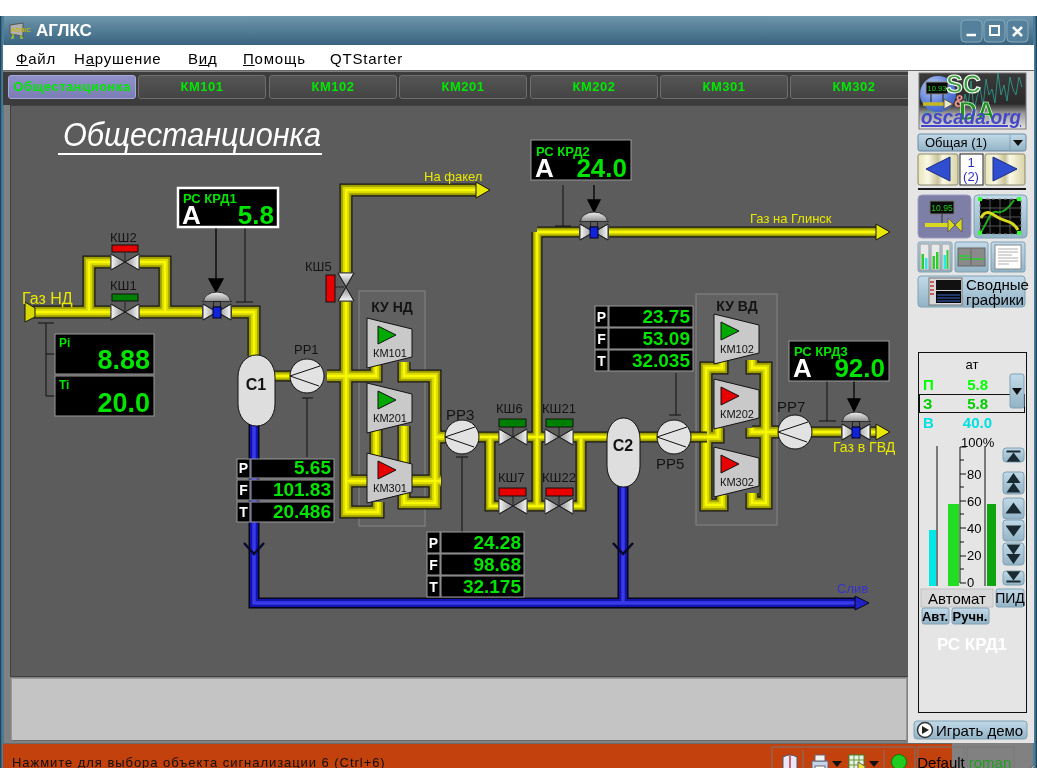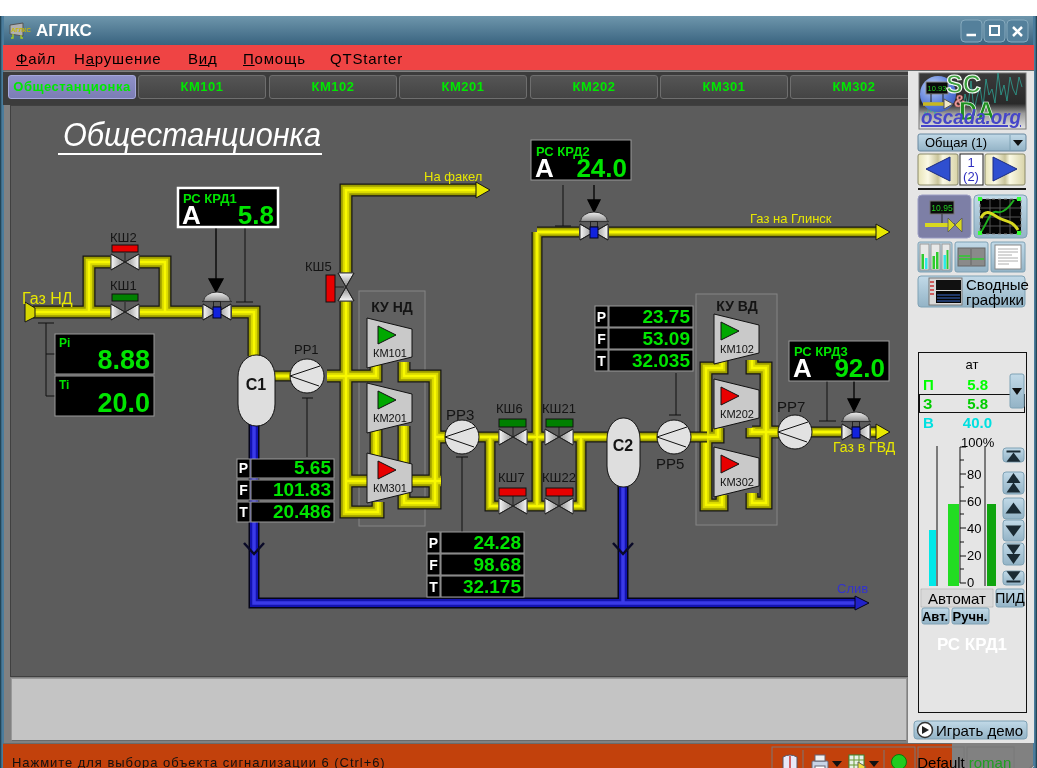--- a/index.html
+++ b/index.html
@@ -6,21 +6,21 @@
 body { width:1037px; height:768px; overflow:hidden; font-family:"Liberation Sans", sans-serif; }
 #win { position:absolute; left:0; top:16px; width:1037px; height:768px; background:#818181;border-radius:19px; }
 
 #titlebar { position:absolute; left:0; top:0; width:1037px; height:29px;
   background:linear-gradient(#6E96AC,#39637F); }
 #frameL { position:absolute; left:0; top:0; width:4px; height:768px; background:linear-gradient(90deg,#16323F,#4A7C9C,#4A7C9C); }
 #frameR { position:absolute; right:0; top:0; width:4px; height:768px; background:linear-gradient(90deg,#4A7C9C,#4A7C9C,#16323F); }
 #frameB { position:absolute; left:0; top:764px; width:1037px; height:4px; background:linear-gradient(#4A7C9C,#16323F); }
 #title-text { position:absolute; left:36px; top:5px; color:#fff; font-size:17px; font-weight:bold; }
 
-#menubar { position:absolute; left:3px; top:29px; width:1031px; height:26px; background:#ef4444; border-bottom:1px solid #6A6A6A; }
+#menubar { position:absolute; left:3px; top:29px; width:1031px; height:26px; background:#ffffff; border-bottom:1px solid #6A6A6A; }
 .menu-item { position:absolute; top:5px; font-size:15px; color:#000; letter-spacing:0.8px; }
 
 #tabstrip { position:absolute; left:3px; top:56px; width:915px; height:33px; background:#3C3C3C; }
 .tab { position:absolute; top:3px; height:24px; background:linear-gradient(#555555,#444444); border:1px solid #6E6E6E; border-radius:3px; color:#00E800; font-weight:bold; font-size:13px; text-align:center; line-height:22px; letter-spacing:0.5px; }
 .tab.sel { background:linear-gradient(#8F91C8,#7B7DB5); border-color:#A6A8DC; }
 
 #canvas svg text.tb { font-size:13px; fill:#141414; }
 #canvas svg .ya { fill:#E8E800; stroke:#151515; stroke-width:1; }
 
 #canvas { position:absolute; left:10px; top:89px; width:900px; height:572px; background:#5C5C5C; border:1px solid #404040; }

